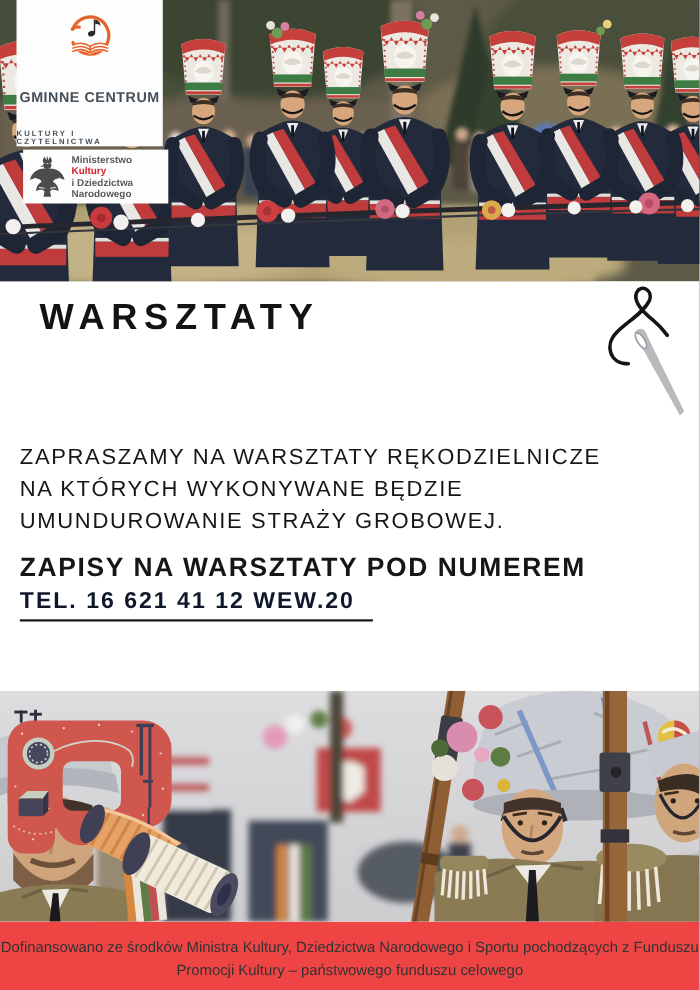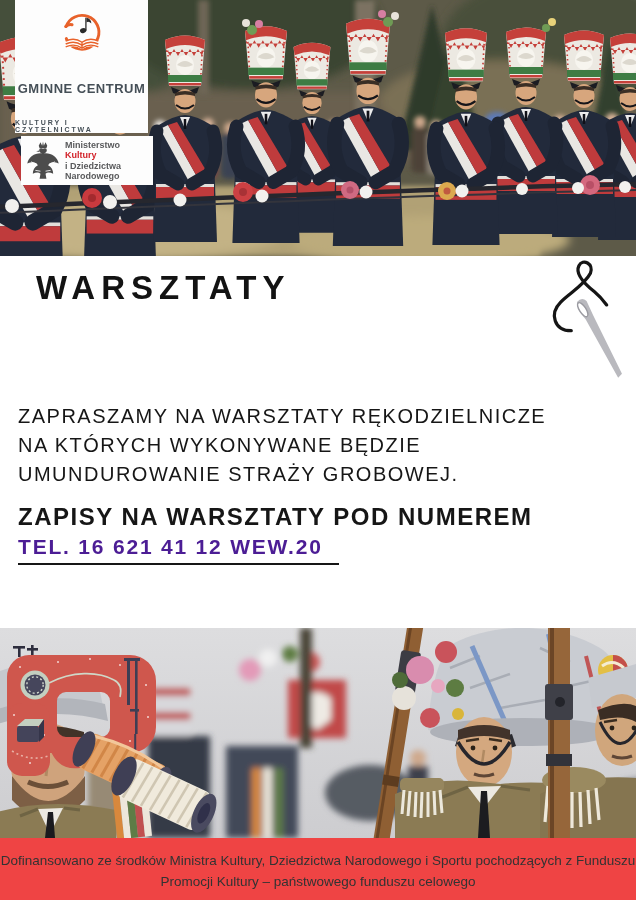--- a/index.html
+++ b/index.html
@@ -20,21 +20,21 @@
            display:flex;align-items:center;}
   .min-box svg{margin-left:5px;flex:none;}
   .min-text{margin-left:5px;font-size:9px;font-weight:bold;line-height:10.5px;color:#595a5c;}
   .min-red{color:#d2232a;}
   
   .content{position:absolute;left:0;top:256px;width:636px;height:372px;background:#fff;padding:14px 0 0 18px;box-sizing:border-box;}
   .title1{font-size:33px;font-weight:bold;letter-spacing:6px;color:#131313;line-height:36px;margin-left:18px;}
   .title2{margin-top:4px;font-size:54px;font-weight:bold;letter-spacing:2px;color:#c8525a;line-height:59px;}
   .invite{margin-top:96px;font-size:20px;font-weight:normal;letter-spacing:1.5px;color:#161616;line-height:29px;}
   .signup{margin-top:13px;font-size:24px;font-weight:bold;letter-spacing:1.5px;color:#161616;line-height:29px;}
-  .phone{display:inline-block;margin-top:2px;font-size:21px;font-weight:bold;letter-spacing:1.8px;color:#4c1d95;
+  .phone{display:inline-block;margin-top:2px;font-size:21px;font-weight:bold;letter-spacing:1.8px;color:#0f172a;
          border-bottom:2.5px solid #161616;padding:0 16px 3px 0;line-height:27px;}
   .needle-wrap{position:absolute;left:542px;top:2px;width:92px;height:134px;}
   
   .sewing-wrap{position:absolute;left:0;top:645px;width:228px;height:195px;}
   
   .footer{position:absolute;left:0;top:838px;width:636px;height:62px;background:#ef4444;
           display:flex;flex-direction:column;justify-content:flex-start;align-items:center;padding-top:12px;box-sizing:border-box;}
   .footer div{font-size:13.5px;color:#333;line-height:21px;}
 </style>
 </head>

